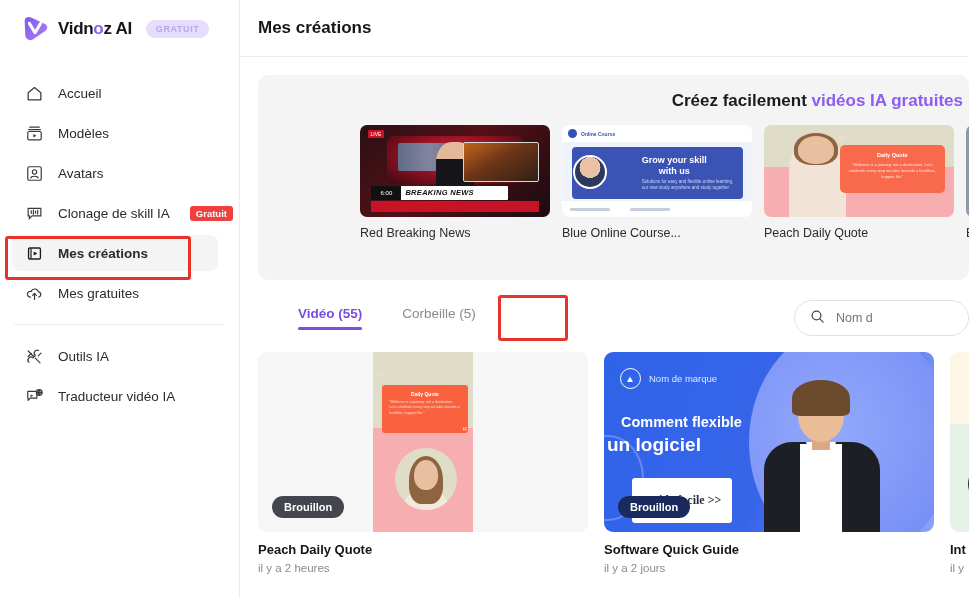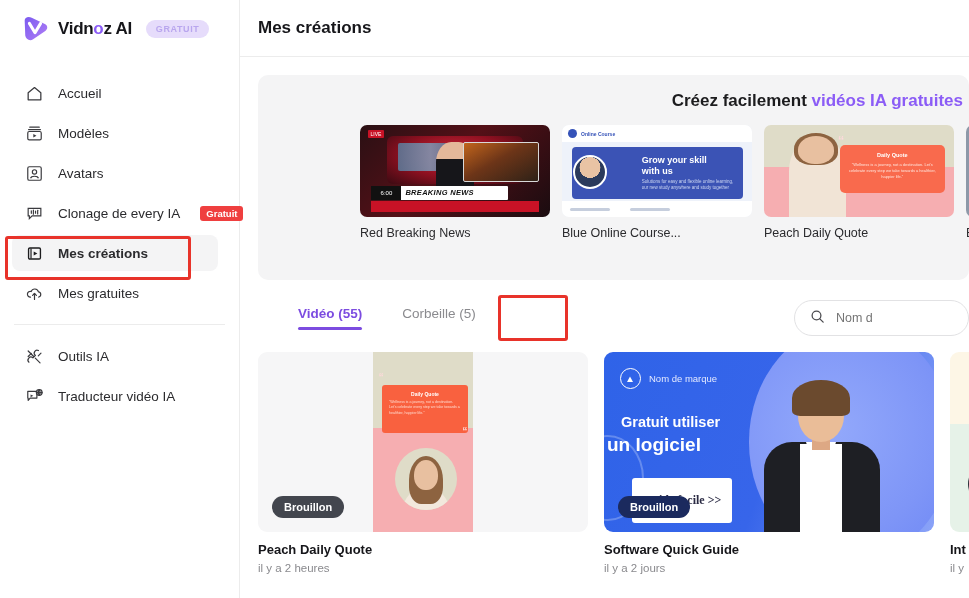--- a/index.html
+++ b/index.html
@@ -97,21 +97,21 @@
   .t-news .live { position:absolute; left:4%; top:5%; font-size:5px; color:#fff; background:#c81226; padding:1px 3px; border-radius:1px;}
 
   
   .t-course { background:#eef2fa; }
   .t-course .hdr { position:absolute; left:0; top:0; width:100%; height:17px; background:#fff; display:flex; align-items:center; gap:4px; padding-left:6px;}
   .t-course .hdr .dot { width:9px;height:9px;border-radius:50%;background:#3552b8;}
   .t-course .hdr .txt { font-size:5px;color:#3552b8;font-weight:700;}
   .t-course .panel { position:absolute; left:5%; top:22px; width:90%; height:52px; background:#3b53b5; border-radius:4px; }
   .t-course .av { position:absolute; left:6%; top:30px; width:34px;height:34px;border-radius:50%;
       background: radial-gradient(circle at 50% 35%, #e9c3a4 0 42%, #2b3a5c 43% 100%); border:2px solid #fff;}
-  .t-course .h1 { position:absolute; left:42%; top:30px; color:#fff; font-size:9px; font-weight:800; line-height:11px;}
+  .t-course .h1 { position:absolute; left:42%; top:30px; color:#fff; font-size:9px; font-weight:800; line-height:11px;text-align:center;}
   .t-course .sub { position:absolute; left:42%; top:54px; color:#ccd6f2; font-size:4.5px; line-height:6px; width:50%;}
   .t-course .ftr { position:absolute; left:0; bottom:0; width:100%; height:16px; background:#fff; display:flex; align-items:center; gap:20px; padding-left:8px;}
   .t-course .ftr .ln { width:40px;height:3px;background:#c6cedd;border-radius:2px;}
 
   
   .t-peach { background: linear-gradient(#dfdcc8 0 46%, #f6aeb1 46% 100%); }
   .t-peach .person { position:absolute; left:13%; top:14%; width:30%; height:86%;
       background: linear-gradient(#f1e4d6 0 100%); border-radius:42% 42% 0 0;}
   .t-peach .head { position:absolute; left:18%; top:12%; width:19%; height:30%;
       background:#e8c0a0; border-radius:50% 50% 46% 46%; }
@@ -255,21 +255,21 @@
       <div class="nav-item">
         <span class="ico">
           <svg viewBox="0 0 24 24" width="19" height="19" fill="none" stroke="#3a3a3e" stroke-width="1.5" stroke-linecap="round">
             <path d="M4 5.5 H20 V15 H9 L5.5 18.5 V15 H4 Z"></path>
             <line x1="8" y1="8.6" x2="8" y2="11.8"></line>
               <line x1="10.6" y1="7.6" x2="10.6" y2="12.8"></line>
             <line x1="13.3" y1="8.9" x2="13.3" y2="11.6"></line>
               <line x1="16" y1="7.9" x2="16" y2="12.5"></line>
           </svg>
         </span>
-        <span>Clonage de every IA</span>
+        <span>Clonage de skill IA</span>
         <span class="nav-badge">Gratuit</span>
       </div>
 
       <div class="nav-item active">
         <span class="ico">
           <svg viewBox="0 0 24 24" width="19" height="19">
             <rect x="4.5" y="5" width="15" height="14" rx="1.6" fill="none" stroke="#1c1c1e" stroke-width="1.7"></rect>
             <line x1="7.6" y1="5.6" x2="7.6" y2="18.4" stroke="#1c1c1e" stroke-width="1.5"></line>
             <path d="M11 9.4 L15.6 12 L11 14.6 Z" fill="#1c1c1e"></path>
           </svg>
@@ -448,21 +448,21 @@
                 <div class="hair"></div>
               </div>
             <div class="brandrow">
               <span class="bmark">
                 <svg viewBox="0 0 24 24" width="12" height="12">
                     <path d="M4 18 L10 7 L16 18 Z" fill="#ffffff"></path>
                   </svg>
               </span>
               <span class="bname">Nom de marque</span>
             </div>
-            <div class="h1">Gratuit utiliser</div>
+            <div class="h1">Comment flexible</div>
             <div class="h2">un logiciel</div>
             <div class="pill">Guide facile &gt;&gt;</div>
             <div class="chev">⟩⟩⟩</div>
             <span class="tagdraft">Brouillon</span>
           </div>
           <div class="vtitle">Software Quick Guide</div>
           <div class="vtime">il y a 2 jours</div>
         </div>
 
         <div class="vcard">

